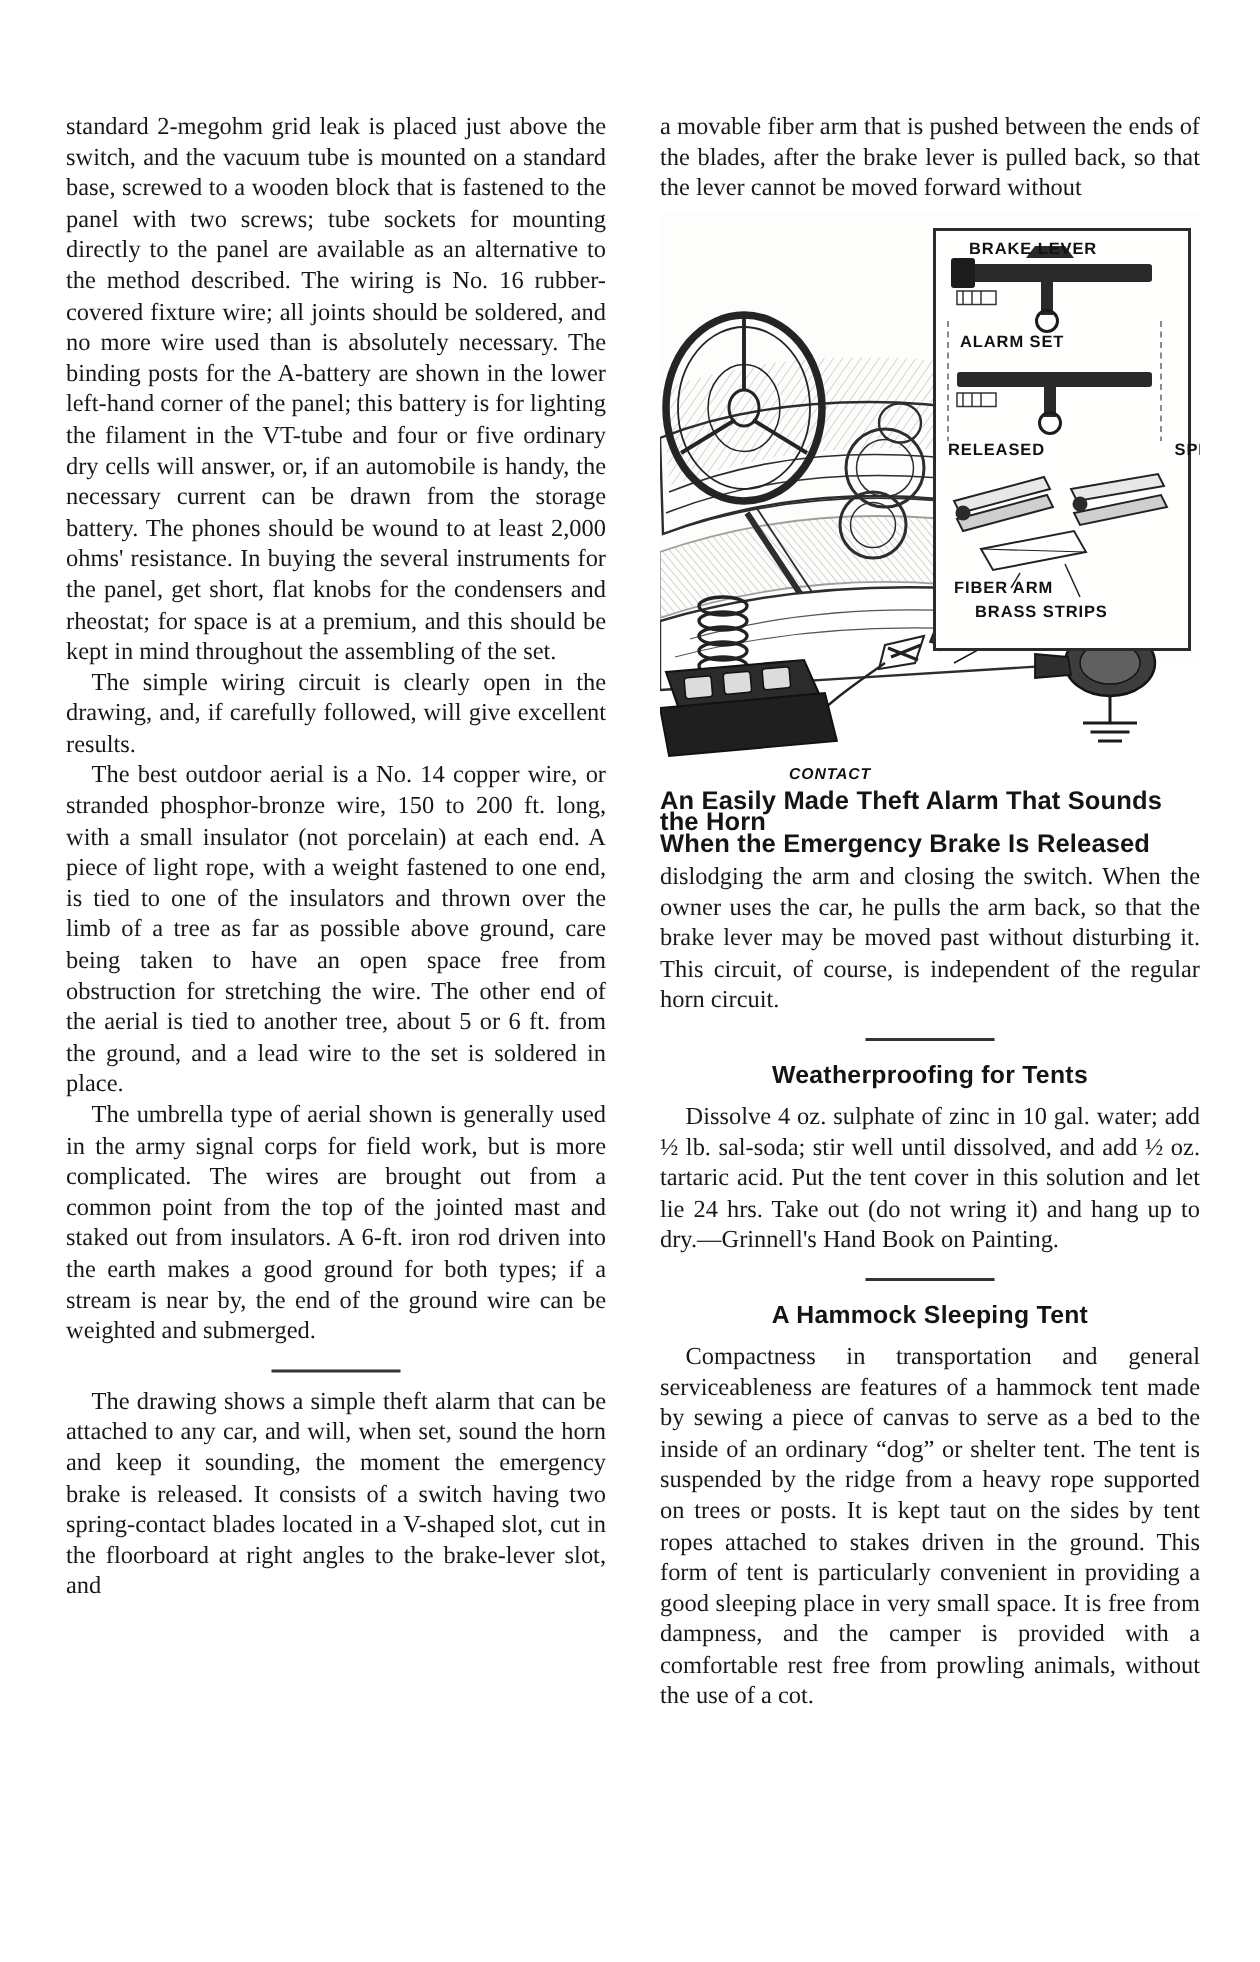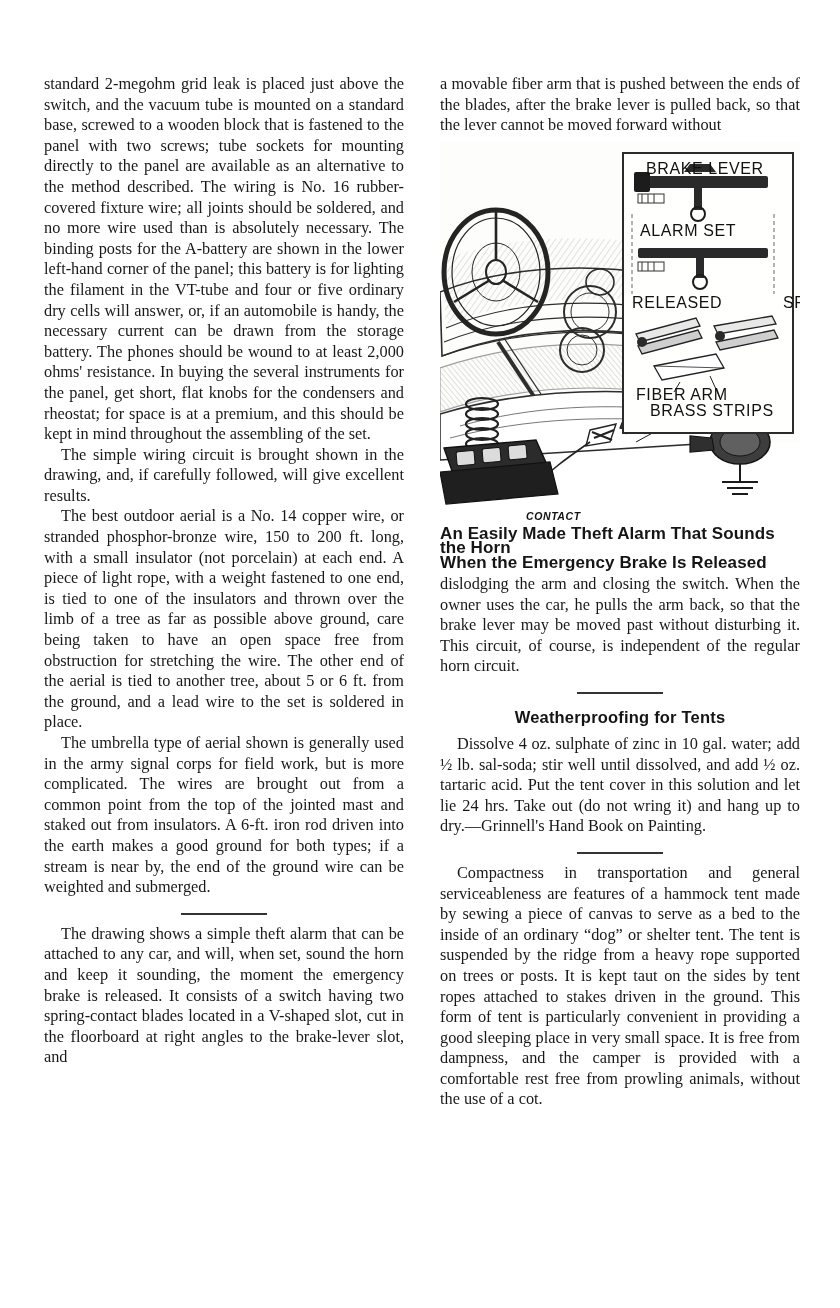--- a/index.html
+++ b/index.html
@@ -131,22 +131,22 @@
     top: 10px;
     width: 172px;
     height: 282px;
     border: 2px solid #2b2b2b;
     background: #fffffe;
     box-sizing: border-box;
   }
   .inset-label {
     position: absolute;
     font-family: "Liberation Sans", sans-serif;
-    font-size: 16px;
-    font-weight: normal;
+    font-size: 11px;
+    font-weight: bold;
     letter-spacing: 0.6px;
     color: #111;
     white-space: nowrap;
   }
   .lbl-brake { left: 22px; top: 6px; }
   .lbl-alarm { left: 16px; top: 68px; }
   .lbl-released { left: 8px; top: 140px; text-align: center; }
   .lbl-sprung { left: 120px; top: 140px; margin-left: 39px; }
   .lbl-fiber { left: 12px; top: 232px; }
   .lbl-brass { left: 26px; top: 248px; }
@@ -166,21 +166,21 @@
 </head>
 <body>
 
 <div class="page">
 
 
   <div class="columns">
 
     <div class="col col-left">
       <p>standard 2-megohm grid leak is placed just above the switch, and the vacuum tube is mounted on a standard base, screwed to a wooden block that is fastened to the panel with two screws; tube sockets for mounting directly to the panel are available as an alternative to the method described. The wiring is No. 16 rubber-covered fixture wire; all joints should be soldered, and no more wire used than is absolutely necessary. The binding posts for the A-battery are shown in the lower left-hand corner of the panel; this battery is for lighting the filament in the VT-tube and four or five ordinary dry cells will answer, or, if an automobile is handy, the necessary current can be drawn from the storage battery. The phones should be wound to at least 2,000 ohms' resistance. In buying the several instruments for the panel, get short, flat knobs for the condensers and rheostat; for space is at a premium, and this should be kept in mind throughout the assembling of the set.</p>
-      <p class="indent">The simple wiring circuit is brought shown in the drawing, and, if carefully followed, will give excellent results.</p>
+      <p class="indent">The simple wiring circuit is clearly open in the drawing, and, if carefully followed, will give excellent results.</p>
       <p class="indent">The best outdoor aerial is a No. 14 copper wire, or stranded phosphor-bronze wire, 150 to 200 ft. long, with a small insulator (not porcelain) at each end. A piece of light rope, with a weight fastened to one end, is tied to one of the insulators and thrown over the limb of a tree as far as possible above ground, care being taken to have an open space free from obstruction for stretching the wire. The other end of the aerial is tied to another tree, about 5 or 6 ft. from the ground, and a lead wire to the set is soldered in place.</p>
       <p class="indent">The umbrella type of aerial shown is generally used in the army signal corps for field work, but is more complicated. The wires are brought out from a common point from the top of the jointed mast and staked out from insulators. A 6-ft. iron rod driven into the earth makes a good ground for both types; if a stream is near by, the end of the ground wire can be weighted and submerged.</p>
 
       <div class="rule"></div>
       <p class="indent">The drawing shows a simple theft alarm that can be attached to any car, and will, when set, sound the horn and keep it sounding, the moment the emergency brake is released. It consists of a switch having two spring-contact blades located in a V-shaped slot, cut in the floorboard at right angles to the brake-lever slot, and</p>
     </div>
 
     <div class="col col-right">
       <p>a movable fiber arm that is pushed between the ends of the blades, after the brake lever is pulled back, so that the lever cannot be moved forward without</p>
 
@@ -338,17 +338,18 @@
         </div>
       </div>
 
       <p>dislodging the arm and closing the switch. When the owner uses the car, he pulls the arm back, so that the brake lever may be moved past without disturbing it. This circuit, of course, is independent of the regular horn circuit.</p>
 
       <div class="rule"></div>
       <h2 class="section-head">Weatherproofing for Tents</h2>
       <p class="indent">Dissolve 4 oz. sulphate of zinc in 10 gal. water; add ½ lb. sal-soda; stir well until dissolved, and add ½ oz. tartaric acid. Put the tent cover in this solution and let lie 24 hrs. Take out (do not wring it) and hang up to dry.—Grinnell's Hand Book on Painting.</p>
 
       <div class="rule"></div>
+      <h2 class="section-head">A Hammock Sleeping Tent</h2>
       <p class="indent">Compactness in transportation and general serviceableness are features of a hammock tent made by sewing a piece of canvas to serve as a bed to the inside of an ordinary “dog” or shelter tent. The tent is suspended by the ridge from a heavy rope supported on trees or posts. It is kept taut on the sides by tent ropes attached to stakes driven in the ground. This form of tent is particularly convenient in providing a good sleeping place in very small space. It is free from dampness, and the camper is provided with a comfortable rest free from prowling animals, without the use of a cot.</p>
     </div>
 
   </div>
 </div>
 
 </body></html>

